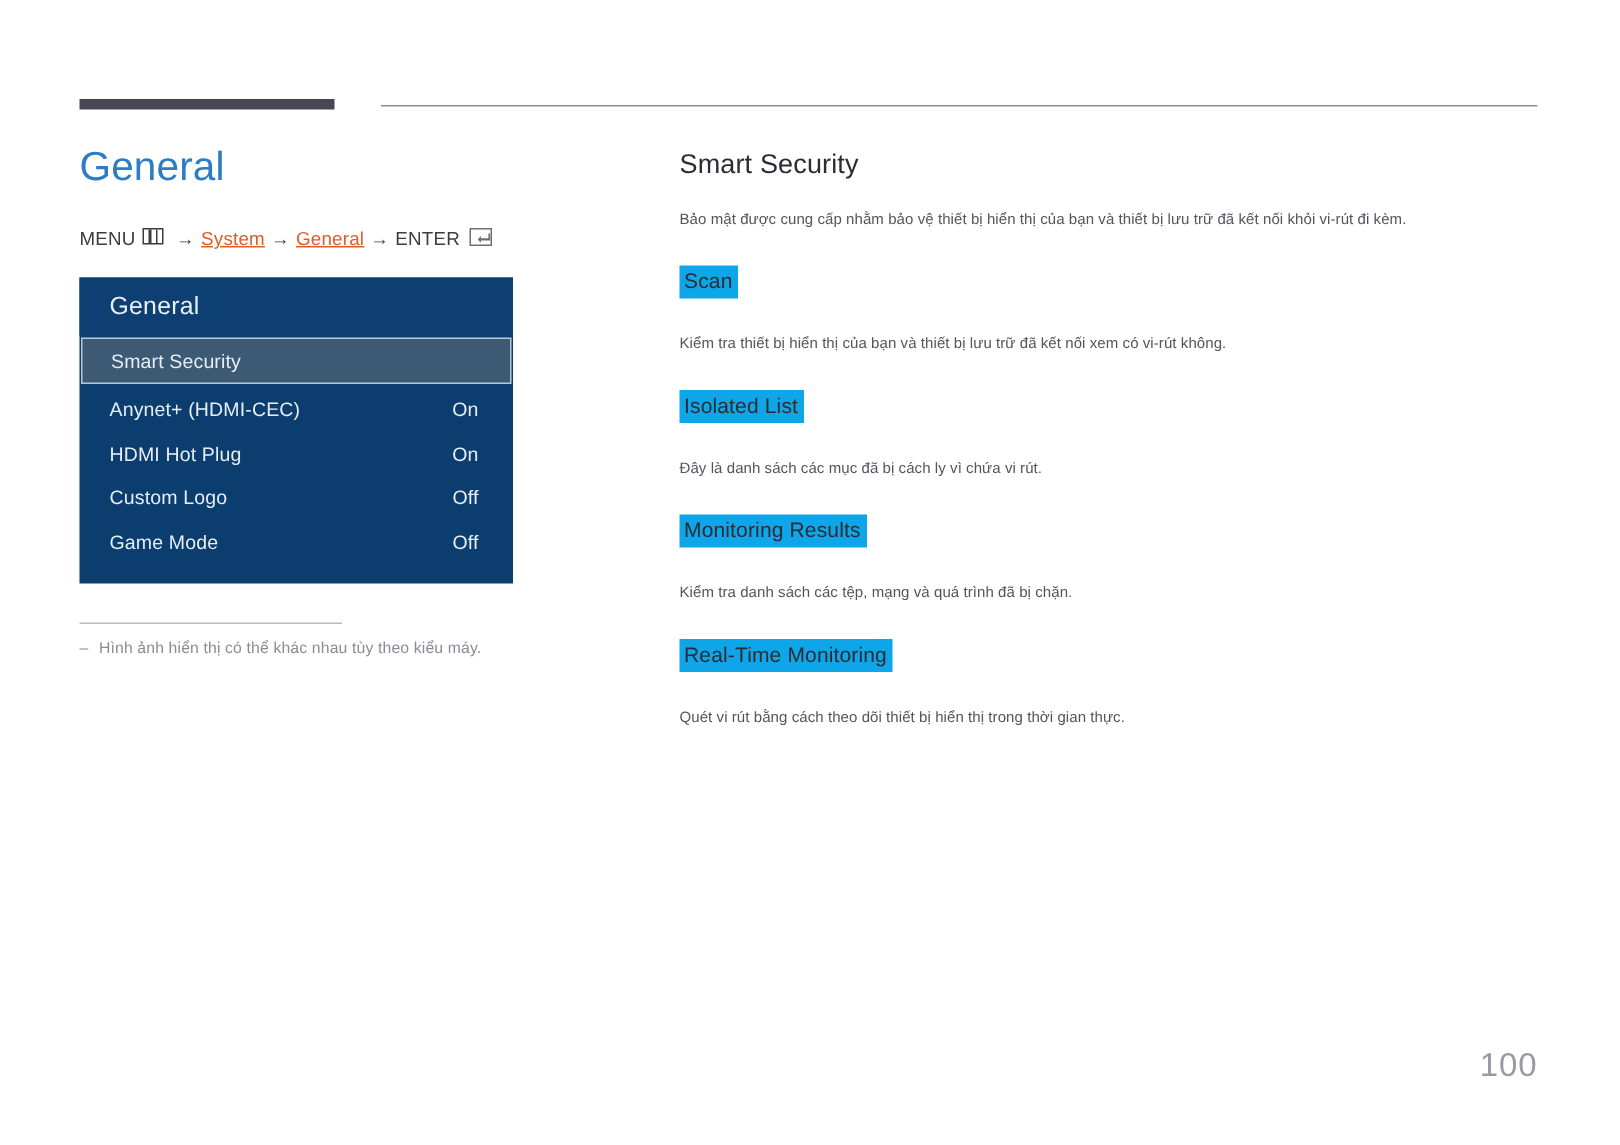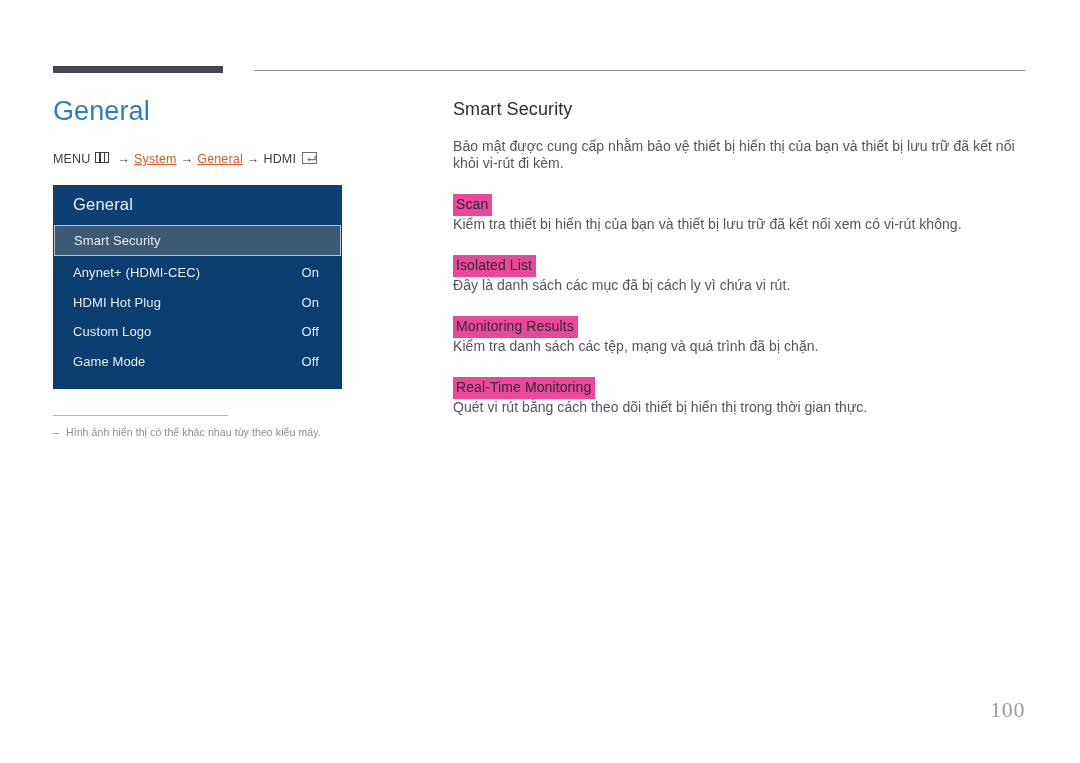--- a/index.html
+++ b/index.html
@@ -170,53 +170,52 @@
   }
   .section-title {
     font-size: 18px;
     color: #2c2c33;
     font-weight: normal;
     margin: 0;
     line-height: 26px;
     letter-spacing: 0.1px;
   }
   .section-desc {
-    font-size: 14px;
+    font-size: 10px;
     color: #54545e;
     line-height: 17px;
     margin-top: 16px;
     letter-spacing: 0.05px;
   }
   .sub-block { margin-top: 22px; }
   .sub-title {
     display: inline-block;
-    background: #ec4899;
+    background: #0ea5e9;
     color: #2c2c33;
     font-size: 14px;
     line-height: 19px;
     padding: 1px 4px 2px 3px;
     letter-spacing: 0.1px;
   }
   .sub-desc {
-    font-size: 14px;
+    font-size: 10px;
     color: #54545e;
     line-height: 17px;
-    margin-top: 0;
+    margin-top: 22px;
     letter-spacing: 0.05px;
   }
 
   
   .page-number {
     position: absolute;
     right: 55px;
     bottom: 40px;
     font-size: 22px;
     color: #9a9aa4;
     letter-spacing: 0.6px;
-    font-family: Liberation Serif, serif;
   }
 </style>
 </head>
 <body>
 
 <div class="top-rules">
   <div class="rule-thick"></div>
   <div class="rule-thin"></div>
 </div>
 
@@ -225,21 +224,21 @@
   <h1 class="page-title">General</h1>
 
   <div class="breadcrumb">
     <span class="bc-text">MENU</span>
     <span class="icon-menu"></span>
     <span class="bc-arrow">→</span>
     <span class="bc-orange">System</span>
     <span class="bc-arrow">→</span>
     <span class="bc-orange">General</span>
     <span class="bc-arrow">→</span>
-    <span class="bc-text">HDMI</span>
+    <span class="bc-text">ENTER</span>
     <span class="icon-enter">
       <svg width="9" height="9" viewBox="0 0 9 9" xmlns="http://www.w3.org/2000/svg">
         <path d="M7.6 0.7 v3.2 H2.6 V2.4 L0.5 4.6 L2.6 6.8 V5.3 H8.8 V0.7 Z" fill="#6e6e7a"></path>
       </svg>
     </span>
   </div>
 
   <div class="osd">
     <div class="osd-title osd-titlebar-dark">General</div>
 

